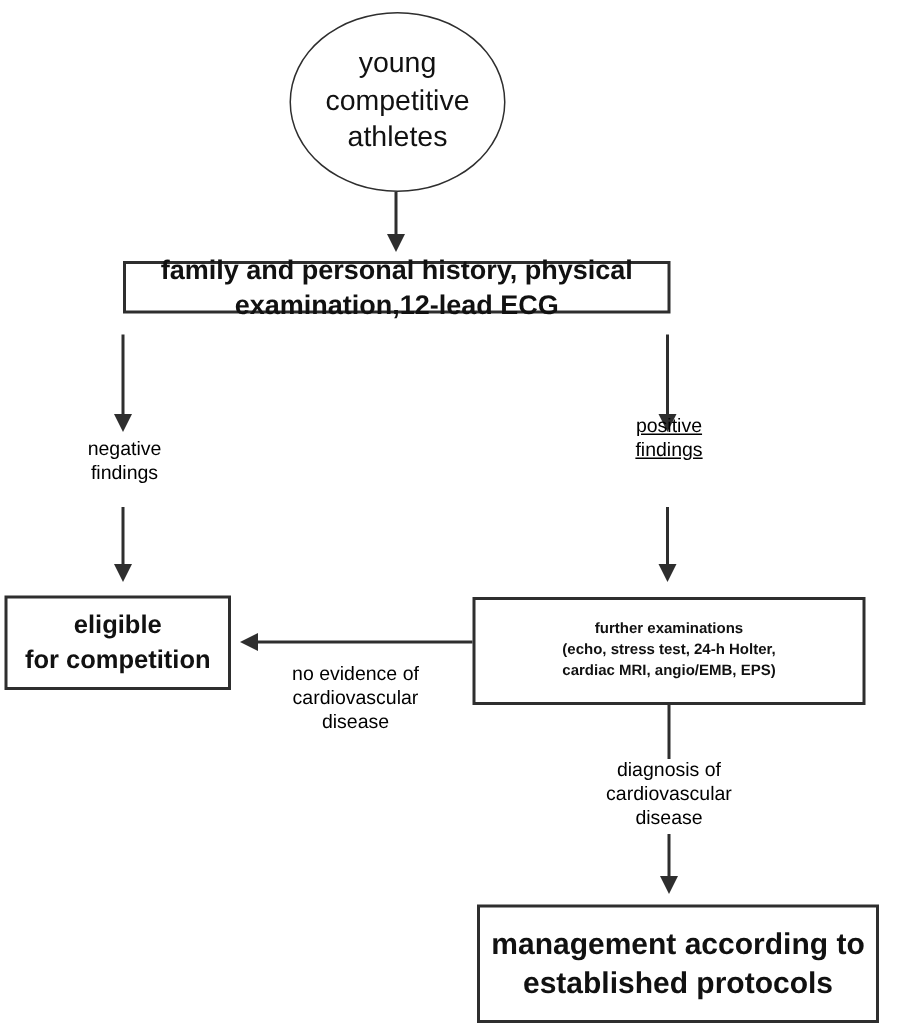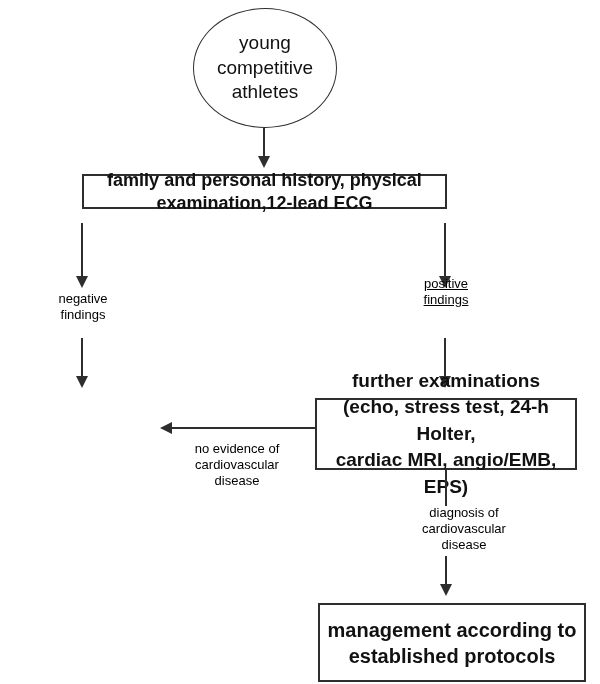--- a/index.html
+++ b/index.html
@@ -30,41 +30,41 @@
   .lbl {
     position:absolute; font-size:13px; line-height:1.22; text-align:center;
     white-space:pre-line; color:#000000;
   }
   .lbl-bg { background:#ffffff;margin-top:45px; }
 
   
   #n-start   { left:193px; top:8px;   width:144px; height:120px; font-size:19px; line-height:1.3; }
   #n-screen  { left:82px;  top:174px; width:365px; height:35px;  font-size:18px; line-height:1.25; }
   #n-eligible{ left:3px;   top:397px; width:151px; height:63px;  font-size:17px; line-height:1.3; }
-  #n-further { left:315px; top:398px; width:262px; height:72px;  font-size:19px; line-height:1.4; }
+  #n-further { left:315px; top:398px; width:262px; height:72px;  font-size:10px; line-height:1.4; }
   #n-mgmt    { left:318px; top:603px; width:268px; height:79px;  font-size:20px; line-height:1.3; }
 
   
   #a1-line   { left:263px; top:128px; height:28px; }
   #a1-head   { left:258px; top:156px; }
   #dropL     { left:81px;  top:223px; height:53px; }
   #dropL-h   { left:76px;  top:276px; }
   #lbl-neg   { left:43px;  top:291px; width:80px; }
   #a2-line   { left:81px;  top:338px; height:38px; }
   #a2-head   { left:76px;  top:376px; }
   #dropR     { left:444px; top:223px; height:53px; }
   #dropR-h   { left:439px; top:276px; }
   #lbl-pos   { left:406px; top:276px; width:80px;text-decoration:underline; }
   #a3-line   { left:444px; top:338px; height:38px; }
   #a3-head   { left:439px; top:376px; }
   #h-line    { left:172px; top:427px; width:143px; }
   #h-head    { left:160px; top:422px; }
   #lbl-noev  { left:183px; top:396px; width:108px; }
   #drop2     { left:445px; top:470px; height:36px; }
-  #lbl-diag  { left:404px; top:505px; width:120px; }
+  #lbl-diag  { left:386px; top:505px; width:120px; }
   #a4-line   { left:445px; top:556px; height:28px; }
   #a4-head   { left:440px; top:584px; }
 </style>
 </head>
 <body>
 
 <div class="canvas">
 
   <div id="n-start" class="node ellipse">
     <span>young
@@ -80,20 +80,24 @@
 examination,12-lead ECG</span>
   </div>
 
   <div id="dropL" class="vline"></div>
   <div id="dropL-h" class="ah-down"></div>
   <div id="lbl-neg" class="lbl">negative
 findings</div>
   <div id="a2-line" class="vline"></div>
   <div id="a2-head" class="ah-down"></div>
 
+  <div id="n-eligible" class="node bold">
+    <span>eligible
+for competition</span>
+  </div>
 
   <div id="dropR" class="vline"></div>
   <div id="dropR-h" class="ah-down"></div>
   <div id="lbl-pos" class="lbl">positive
 findings</div>
   <div id="a3-line" class="vline"></div>
   <div id="a3-head" class="ah-down"></div>
 
   <div id="n-further" class="node bold">
     <span>further examinations

